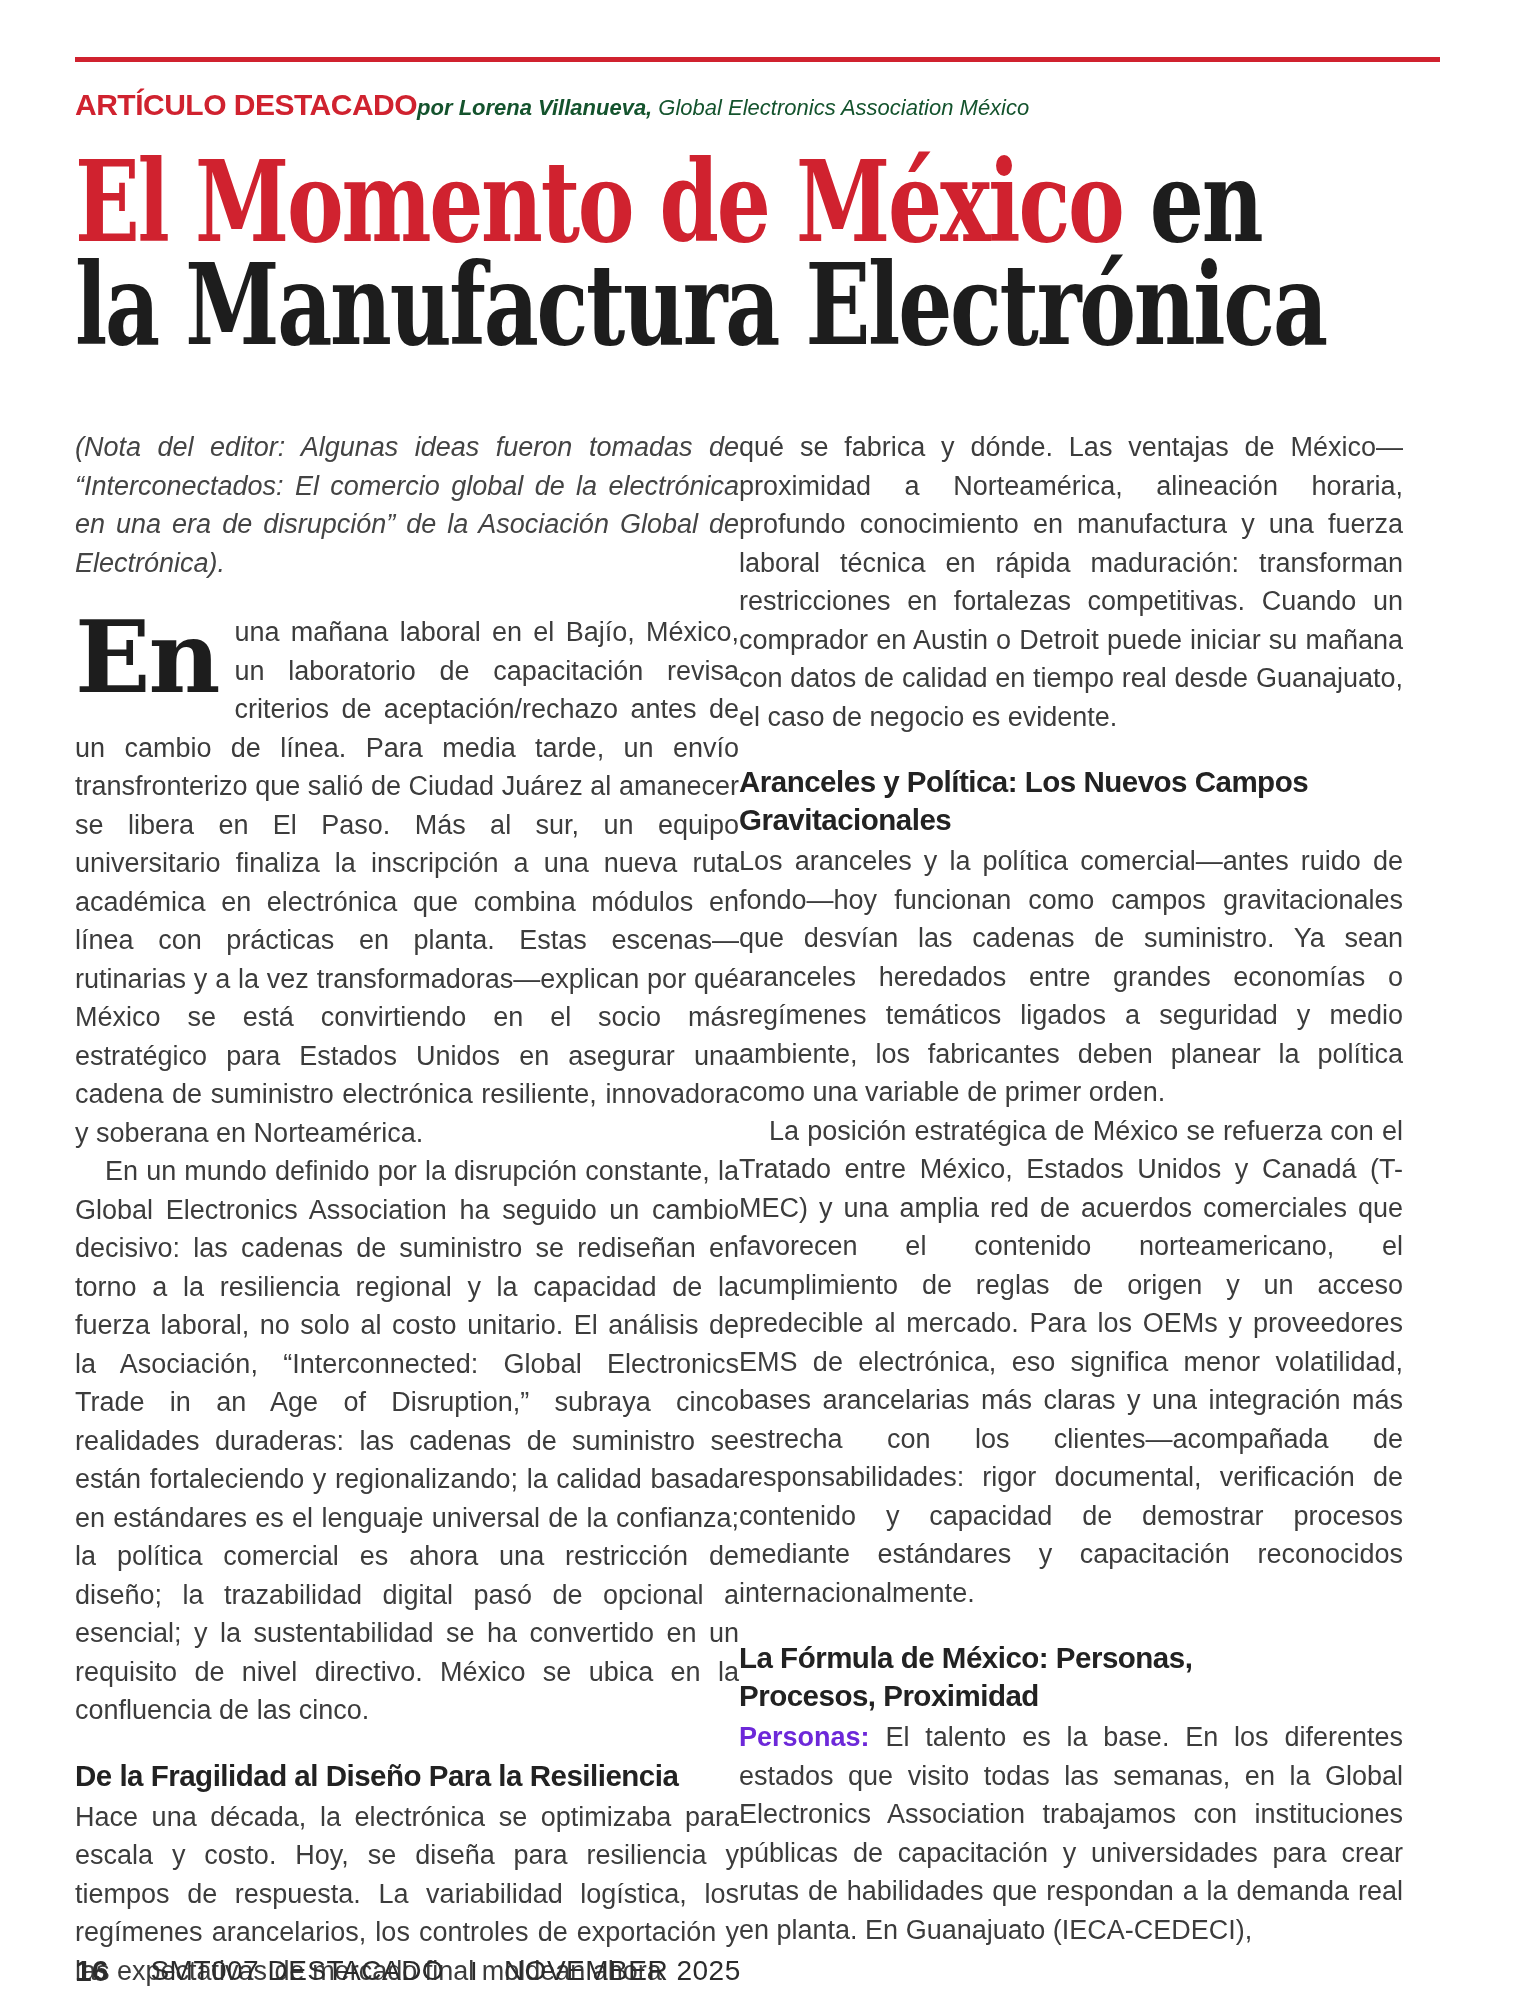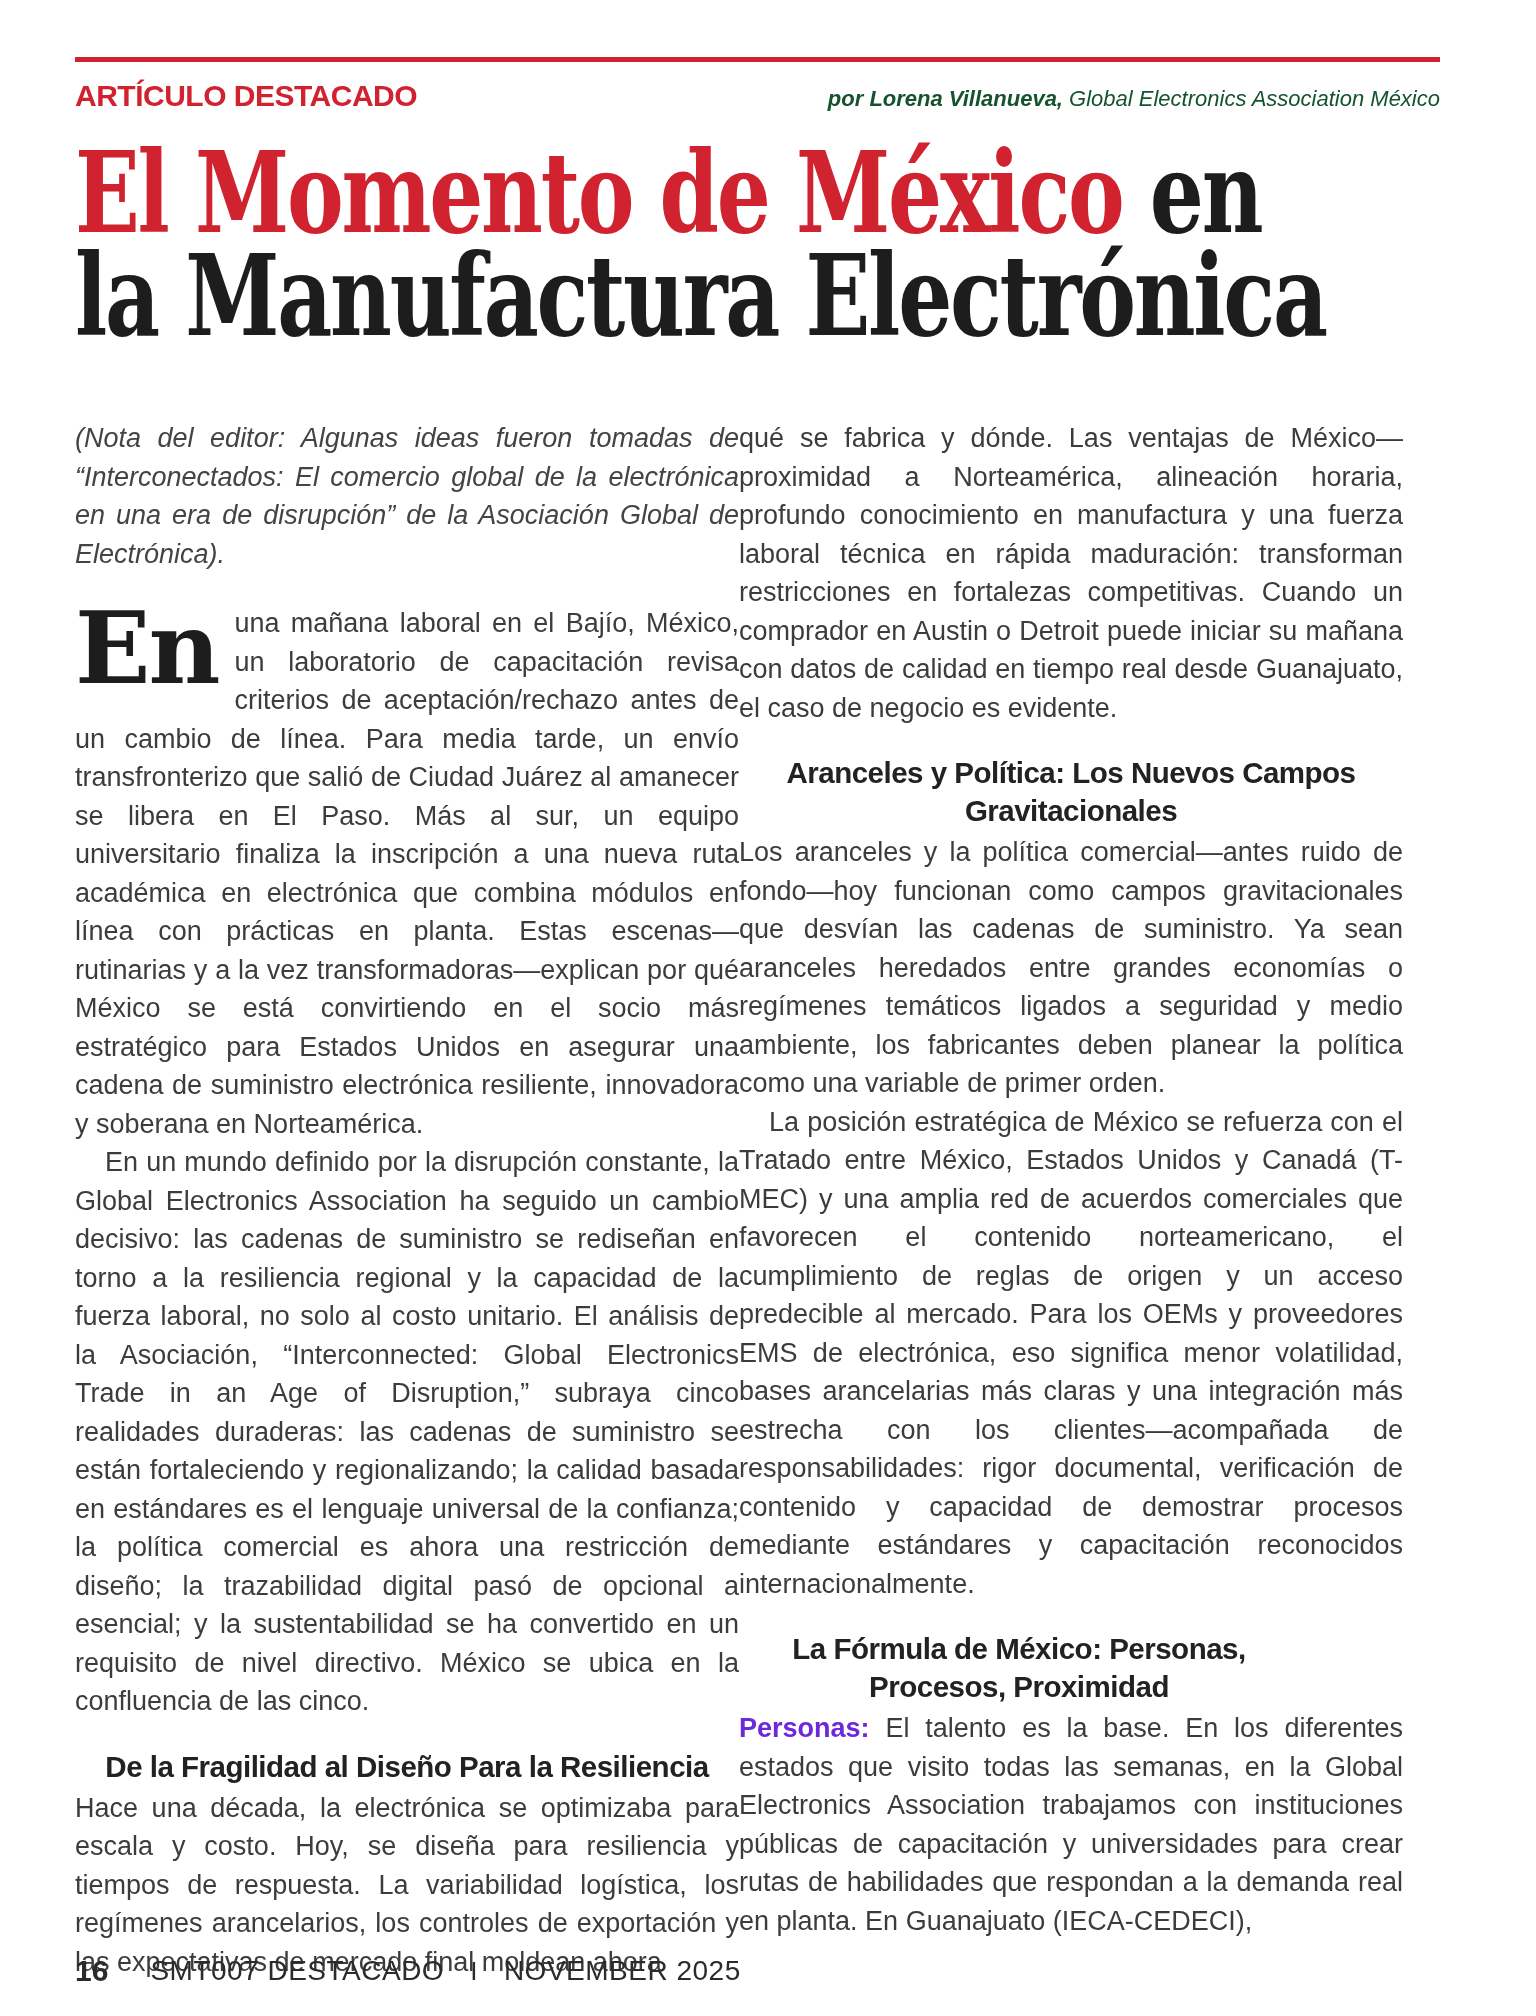--- a/index.html
+++ b/index.html
@@ -13,23 +13,22 @@
     box-sizing:border-box;
     padding:0 96px 0 75px;
   }
   .top-rule{
     margin-top:57px;
     height:5px;
     background:#d0222f;
   }
   .kicker-row{
     display:flex;
-    justify-content:space-between;
     align-items:baseline;
-    margin-top:17px;
+    margin-top:26px;
   }
   .kicker{
     font-weight:bold;
     font-size:30px;
     letter-spacing:-0.5px;
     color:#d0222f;
   }
   .byline{
     font-size:22px;
     color:#14532d;
@@ -78,21 +77,21 @@
     padding-top:6px;
     margin:0 16px 0 0;
     letter-spacing:-2px;
   }
   .section-heading{
     font-weight:bold;
     color:#222222;
     font-size:29.5px;
     line-height:38px;
     letter-spacing:-0.5px;
-    text-align:center;
+    text-align:left;
     margin:27px 0 3px 0;
   }
   .section-heading.narrow{max-width:560px;}
   .lead-in{font-weight:bold;color:#6d28d9;}
   .footer{
     position:absolute;
     left:75px;
     bottom:28px;
     display:flex;
     align-items:center;

